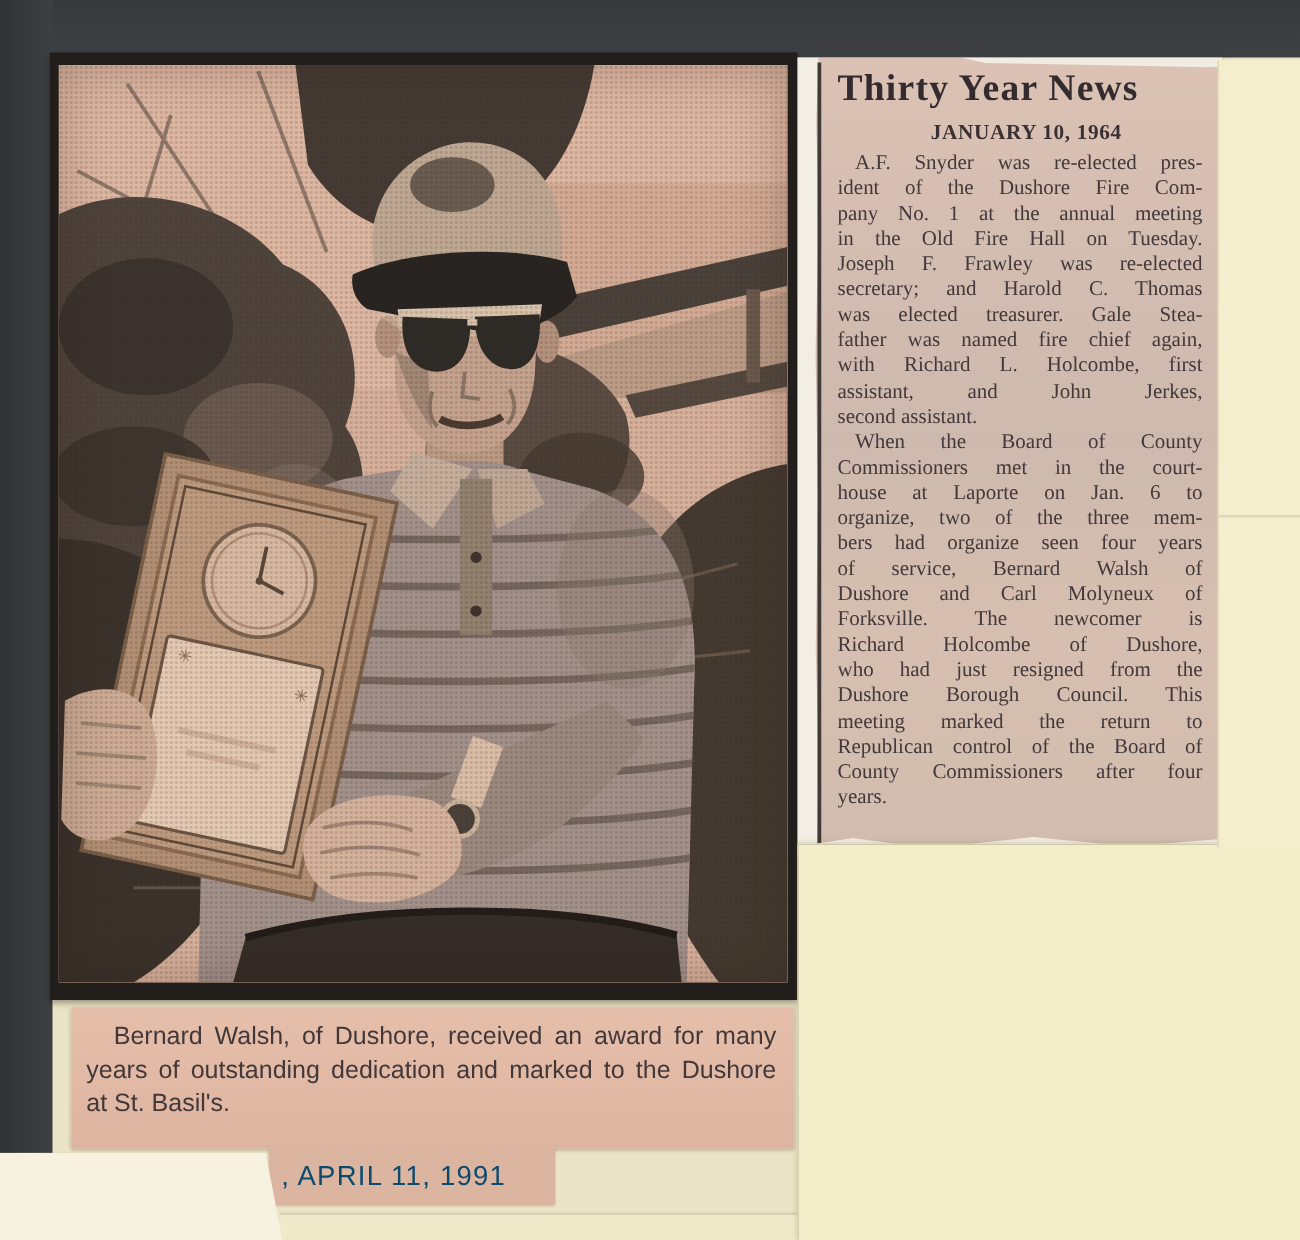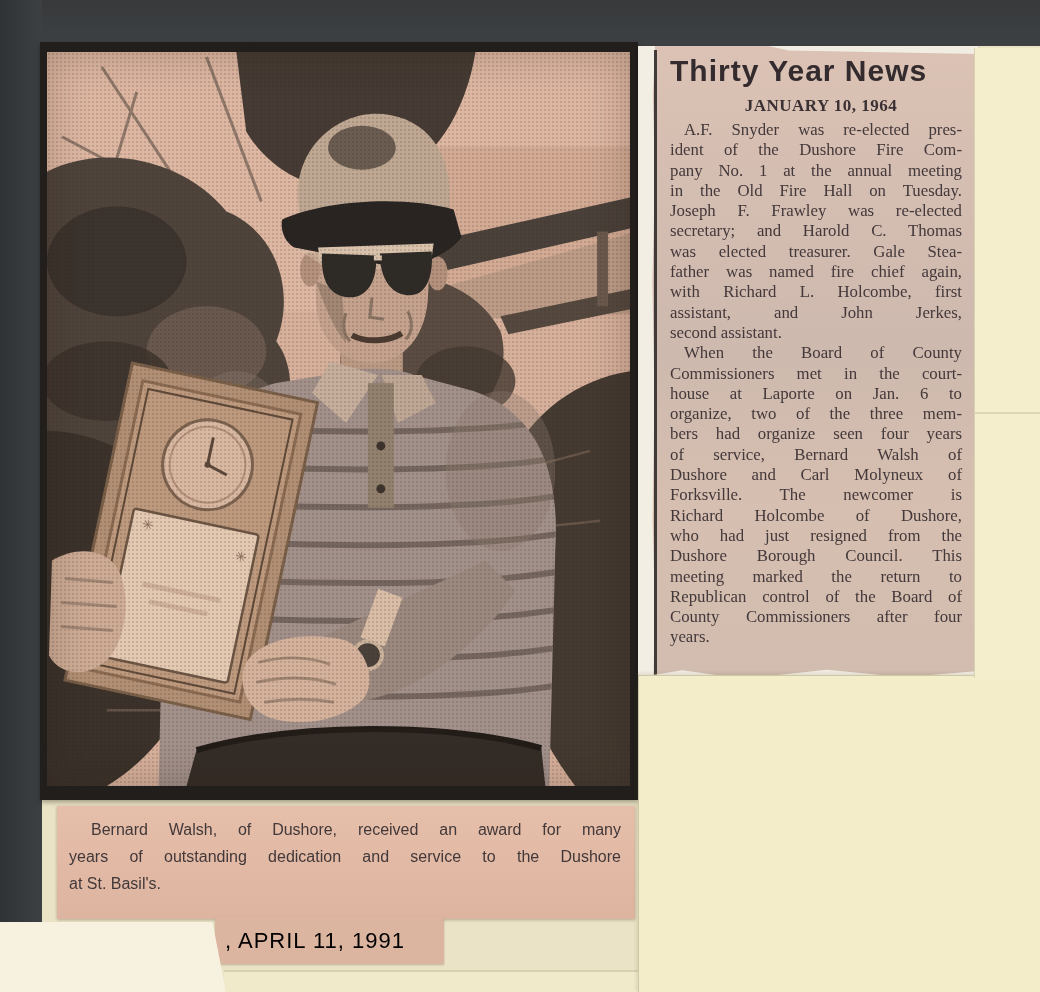--- a/index.html
+++ b/index.html
@@ -36,45 +36,45 @@
             background-image:radial-gradient(rgba(55,35,25,.16) 1px,transparent 1.4px);
             background-size:4px 4px;}
   .vign{position:absolute;inset:0;pointer-events:none;
         box-shadow:inset 0 0 40px rgba(40,25,15,.25);}
 
   
   .caption-clip{position:absolute;left:57px;top:806px;width:578px;height:113px;
                 background:linear-gradient(180deg,#e6bfaa,#e0b8a3 60%,#dcb4a0);
                 box-sizing:border-box;padding:10px 14px 0 12px;z-index:1;
                 box-shadow:0 1px 3px rgba(0,0,0,.25);}
-  .caption-clip .cline{font-size:16px;line-height:27px;color:#42383a;
+  .caption-clip .cline{font-size:20px;line-height:27px;color:#42383a;
                        text-align:justify;text-align-last:justify;}
   .caption-clip .cline:first-child{text-indent:22px;}
   .caption-clip .cline:last-child{text-align-last:left;}
 
   
   .date-clip{position:absolute;left:215px;top:917px;width:229px;height:47px;
              background:#dcb5a1;z-index:2;display:flex;align-items:center;
              box-shadow:0 1px 2px rgba(0,0,0,.2);}
-  .date-clip span{font-size:22px;letter-spacing:1px;color:#000000;padding-left:10px;
+  .date-clip span{font-size:22px;letter-spacing:1px;color:#0c4a6e;padding-left:10px;
                   white-space:nowrap;}
 
   
   .news-clip{position:absolute;left:638px;top:46px;width:340px;height:640px;z-index:1;
              background:linear-gradient(180deg,#dbc2b4 0%,#d4bdb1 22%,#ceb9ae 48%,#d6bfb0 72%,#d1bcaf 100%);
              box-shadow:0 1px 3px rgba(0,0,0,.25);}
   .torn-left{position:absolute;left:0;top:0;width:17px;height:100%;background:#f2eee3;
              clip-path:polygon(0 0,100% 0,88% 8%,100% 20%,85% 37%,97% 55%,86% 74%,100% 88%,90% 100%,0 100%);}
   .col-rule{position:absolute;left:16px;top:4px;width:3px;height:99%;background:#403b39;}
   .torn-top{position:absolute;top:0;left:130px;right:0;height:8px;background:#f1ede2;
             clip-path:polygon(0 0,100% 0,100% 100%,10% 55%);}
   .torn-bottom{position:absolute;bottom:0;left:4px;right:0;height:17px;background:#f2eee3;
             clip-path:polygon(0 100%,0 45%,12% 8%,30% 58%,55% 4%,78% 48%,100% 12%,100% 100%);}
   .news-body{position:relative;margin-left:20px;padding:8px 6px 0 12px;}
-  .news-headline{margin:0;font-family:Liberation Sans, sans-serif;font-weight:bold;
+  .news-headline{margin:0;font-family:Liberation Serif, serif;font-weight:bold;
                  font-size:30px;line-height:34px;letter-spacing:1px;color:#332b2e;
                  white-space:nowrap;}
   .news-dateline{margin:8px 0 4px 0;font-family:"Liberation Serif",serif;font-weight:bold;
                  font-size:17px;color:#3b3134;text-align:center;letter-spacing:.5px;}
   .para{font-family:"Liberation Serif",serif;font-size:16.8px;line-height:20.3px;
         color:#43383a;width:292px;}
   .para .jline{text-align:justify;text-align-last:justify;}
   .para .jline:first-child{text-indent:14px;}
   .para .jline:last-child{text-align-last:left;}
 </style>
@@ -210,21 +210,21 @@
         <path d="M150,700 C250,672 400,672 496,698" stroke="#211c18" stroke-width="6" fill="none"></path>
       </svg>
       <div class="halftone"></div>
       <div class="vign"></div>
     </div>
   </figure>
 
   <div class="caption-clip">
     <div>
         <div class="cline">Bernard Walsh, of Dushore, received an award for many</div>
-        <div class="cline">years of outstanding dedication and service to the Dushore</div>
+        <div class="cline">years of outstanding dedication and marked to the Dushore</div>
         <div class="cline">at St. Basil's.</div>
       </div>
   </div>
 
   <div class="news-clip">
     <div class="torn-left"></div>
     <div class="col-rule"></div>
     <div class="torn-top"></div>
     <div class="news-body">
       <h1 class="news-headline">Thirty Year News</h1>

